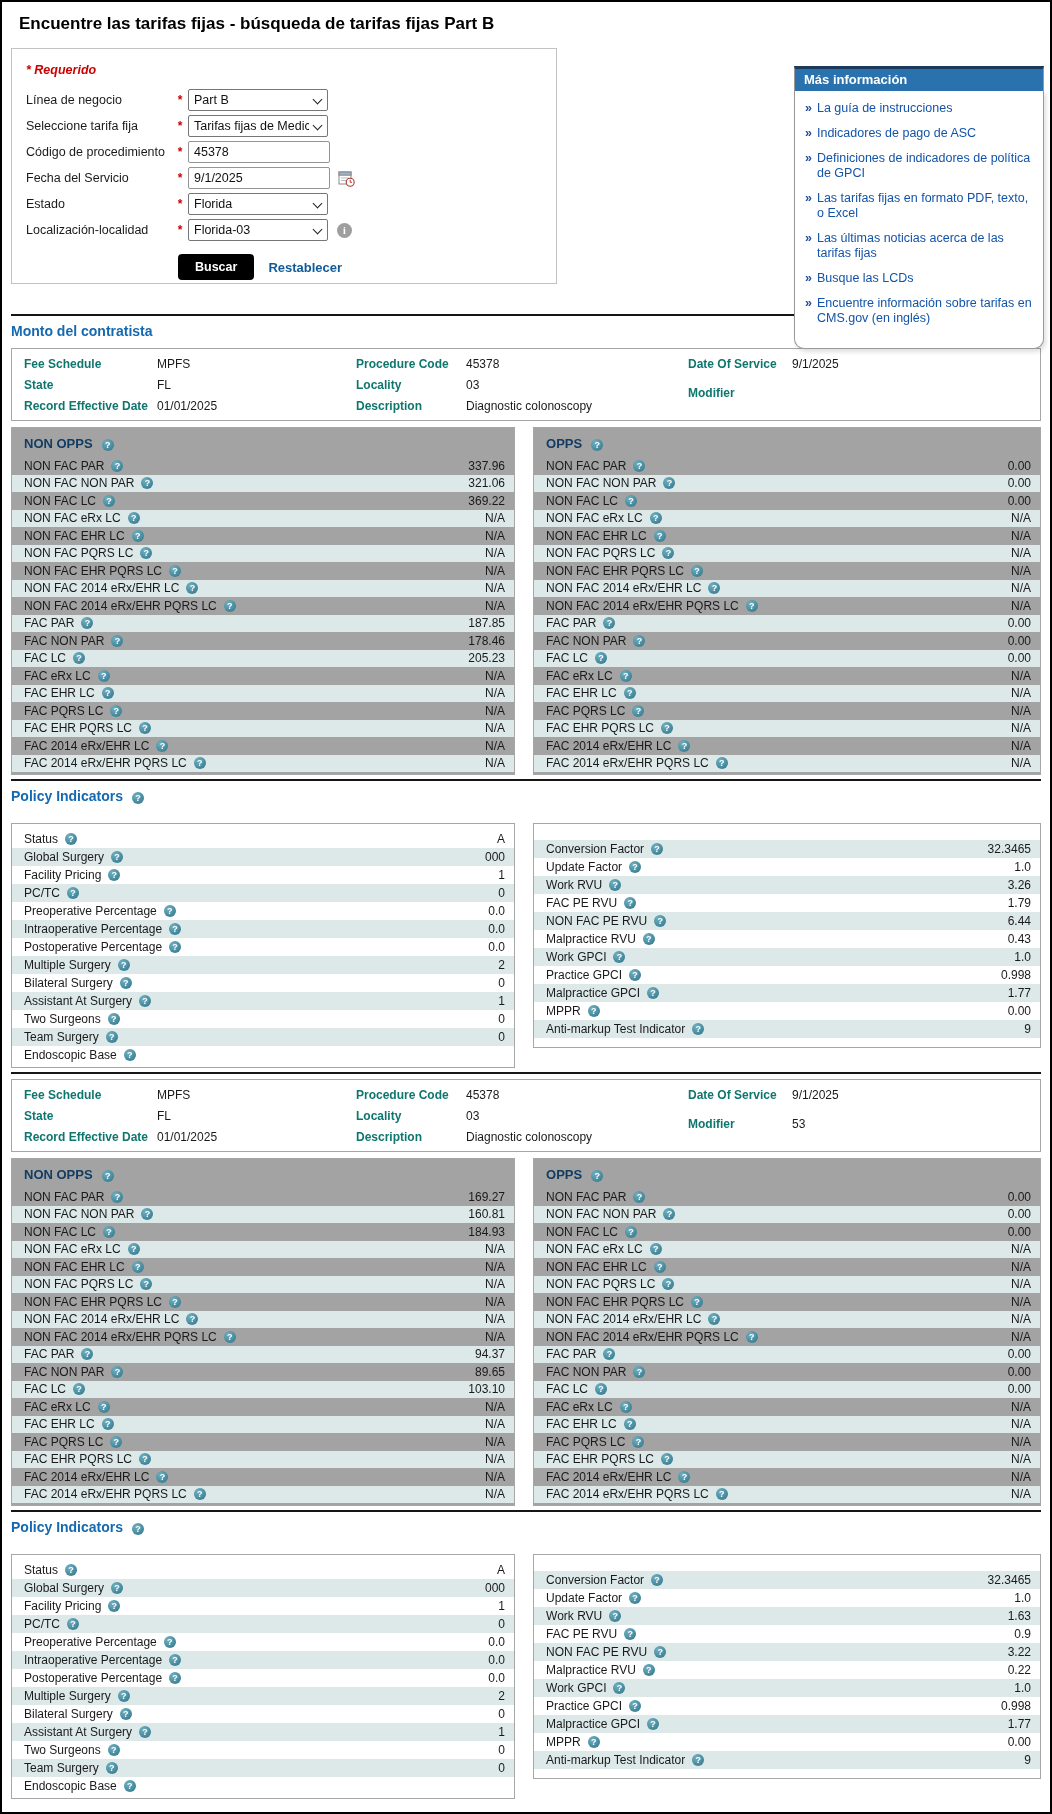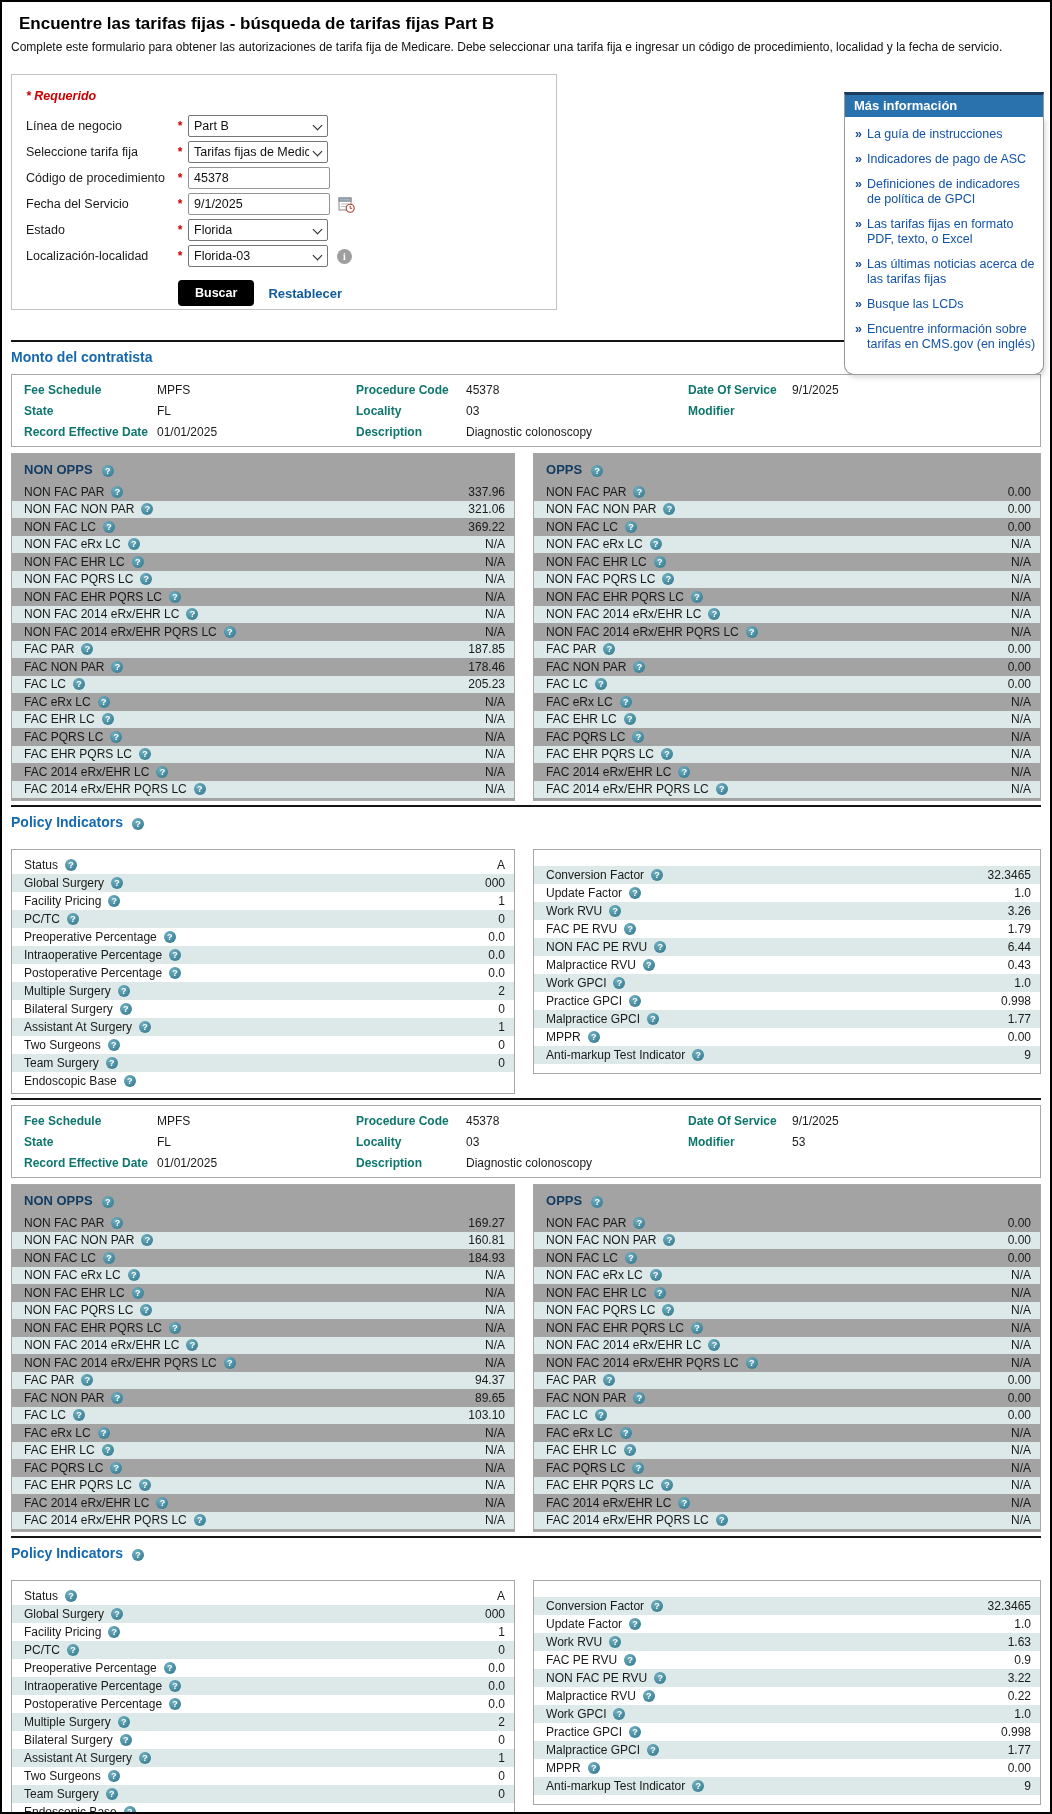--- a/index.html
+++ b/index.html
@@ -25,36 +25,36 @@
   input.finp{width:130px;height:20px;border:1px solid #949494;border-radius:2px;font-size:12.5px;
       padding:0 5px;font-family:inherit;color:#111;box-sizing:content-box;}
   .cal-icon{margin-left:8px;display:inline-flex;}
   .info-icon{display:inline-flex;width:15px;height:15px;border-radius:50%;background:#9e9e9e;color:#fff;
       font-weight:bold;font-size:10px;align-items:center;justify-content:center;margin-left:9px;font-family:"Liberation Serif",serif;}
   .factions{margin:13px 0 0 152px;display:flex;align-items:center;gap:14px;}
   .btn-search{background:#000;color:#fff;font-weight:bold;font-size:12.5px;padding:4px 15px;
       border:2px solid #000;border-radius:4px;font-family:inherit;cursor:pointer;}
   .lnk-reset{color:#0f5b99;font-weight:bold;font-size:13px;text-decoration:none;cursor:pointer;}
 
-  .sidebar{position:absolute;right:-3px;top:26px;width:200px;box-sizing:border-box;}
+  .sidebar{position:absolute;right:-3px;top:26px;width:250px;box-sizing:border-box;}
   .sidebar-header{background:#2a72ad;border-top:3px solid #1b3a5c;border-left:1px solid #999;border-right:1px solid #999;
       color:#fff;font-weight:bold;font-size:13px;padding:3px 9px 4px;}
   .sidebar-body{border:1px solid #999;border-top:none;border-radius:0 0 10px 10px;padding:10px 6px 12px 10px;
       box-shadow:2px 3px 4px rgba(0,0,0,.13);background:#fff;}
   .sidebar-body ul{list-style:none;margin:0;padding:0;}
   .sidebar-body li{display:flex;margin-bottom:10px;font-size:12.5px;line-height:15px;}
   .chev{color:#1f4e99;font-weight:bold;margin-right:5px;flex:none;}
   .sidebar-body a{color:#1353a8;text-decoration:none;cursor:pointer;}
 
   hr.sep{border:none;border-top:2px solid #151515;margin:4px 0 0;}
   h2.section-title{color:#1569b0;font-size:14px;margin:7px 0 9px;display:flex;align-items:center;}
 
   .ibox{border:1px solid #a7a7a7;padding:4px 12px;display:flex;margin-bottom:6px;background:#fff;}
   .icol{display:flex;flex-direction:column;}
-  .icol1{width:332px;} .icol2{width:332px;} .icol3{flex:1;}
+  .icol1{width:332px;} .icol2{width:332px;} .icol3{flex:1;gap:8px;}
   .irow{display:flex;height:21px;align-items:center;font-size:12px;}
   .ilab{font-weight:bold;color:#0f766e;}
   .icol1 .ilab{width:133px;} .icol2 .ilab{width:110px;} .icol3 .ilab{width:104px;}
 
   .tables{display:flex;gap:18px;margin-top:5px;align-items:flex-start;}
   .tbox{border:1px solid #a7a7a7;background:#a3a3a3;box-sizing:border-box;}
   .tbox.left{width:506px;} .tbox.right{width:510px;}
   .thead{padding:8px 12px 6px;font-weight:bold;font-size:13px;color:#133c63;display:flex;align-items:center;}
   .tbody{padding-bottom:2px;}
   .trow{display:flex;align-items:center;height:17.5px;padding:0 9px 0 12px;font-size:12px;}
@@ -72,21 +72,20 @@
   .pbox.left .tbody{padding:6px 0 3px;}
   .pbox.right .tbody{padding:16px 0 9px;}
 </style>
 </head>
 <body>
 
 <div class="frame">
  <div class="content">
 
   <h1 class="title">Encuentre las tarifas fijas - búsqueda de tarifas fijas Part B</h1>
-  <p class="intro">Complete este formulario para obtener las autorizaciones de tarifa fija de Medicare. Debe seleccionar una tarifa fija e ingresar un código de procedimiento, localidad y la fecha de servicio.</p>
 
   <div class="toparea">
     <div class="formbox">
       <div class="req-note">* Requerido</div>
       <div id="form-rows">
             <div class="frow">
               <span class="flabel">Línea de negocio</span>
               <span class="fstar">*</span>
               <span class="selwrap"><select class="fsel"><option>Part B</option></select></span>
             </div>

